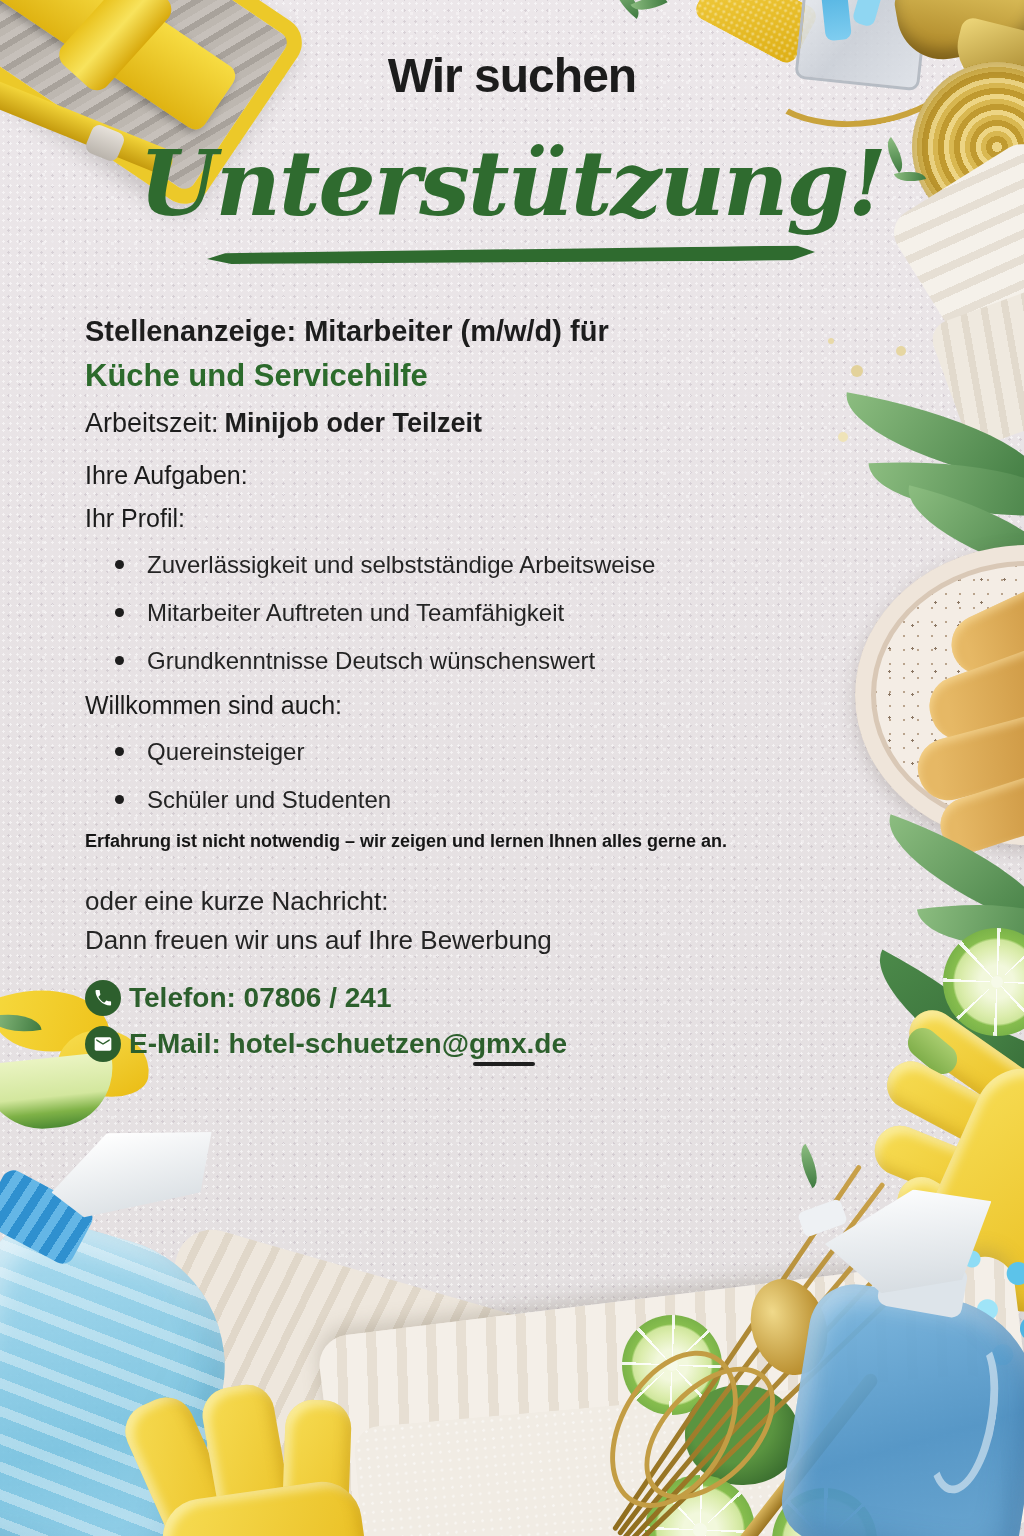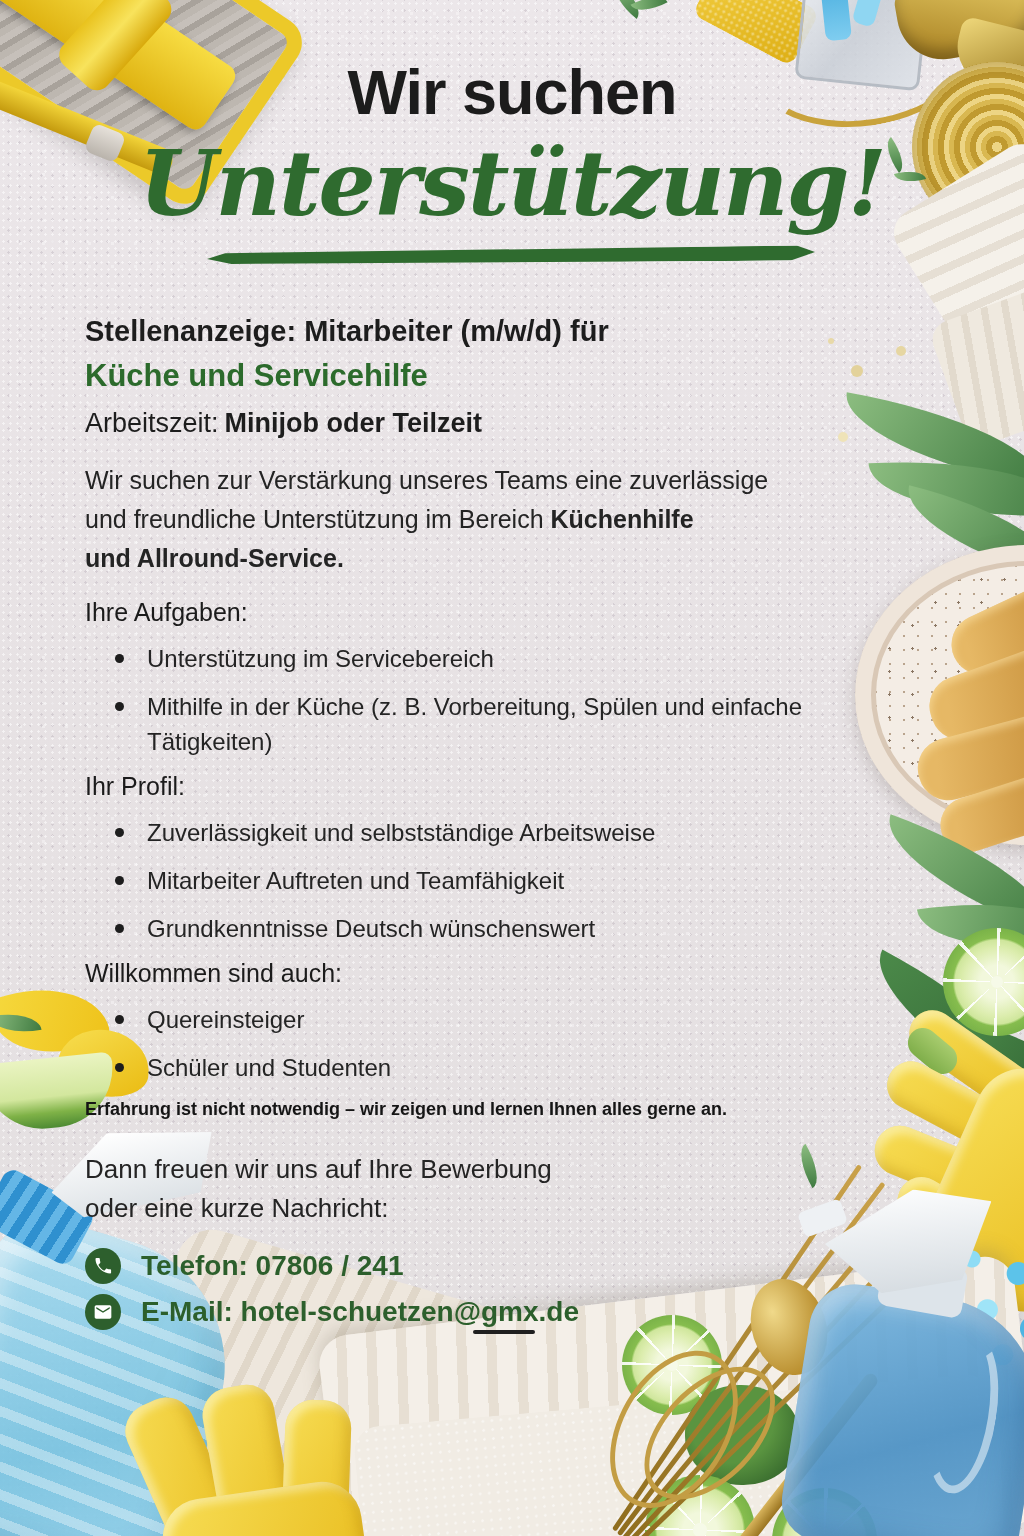--- a/index.html
+++ b/index.html
@@ -142,22 +142,22 @@
   .peel2 { left:58px; top:1030px; width:92px; height:66px; transform:rotate(10deg);
     background:linear-gradient(140deg,#f8df52,#e9ba10); border-radius:50% 50% 50% 50%/60% 60% 40% 40%; }
   .lime-wedge { left:-15px; top:1058px; width:130px; height:70px; transform:rotate(-6deg);
     background:linear-gradient(180deg,#eaf4c2 0%,#d3e79e 55%,#7fb247 78%,#4d8a33 100%);
     border-radius:12px 12px 70px 70px; }
   .lime-dark { left:685px; top:1385px; width:115px; height:100px;
     background:radial-gradient(circle at 40% 35%, #5a9440 0 45%, #3c7030 75%, #2c5524 100%);
     border-radius:48% 52% 50% 50%; z-index:2; }
   
   .txt { position:absolute; z-index:5; }
-  .title1 { top:56px; left:0; width:100%; text-align:center;
-    font-size:63px; font-weight:800; letter-spacing:-1px; color:#1c1c1c; }
+  .title1 { top:48px; left:0; width:100%; text-align:center;
+    font-size:48px; font-weight:800; letter-spacing:-1px; color:#1c1c1c; }
   .title2 { top:130px; left:0; width:100%; text-align:center;
     font-family:"DejaVu Serif", serif; font-style:italic; font-weight:bold;
     font-size:90px; letter-spacing:-2px; color:#2f6b2f; }
   .brush-underline { top:248px; left:207px; width:608px; height:15px; background:#2f6b2f;
     clip-path:polygon(0 55%, 3% 18%, 97% 0, 100% 45%, 96% 100%, 4% 90%);
     transform:rotate(-.5deg); z-index:5; position:absolute; }
   .main-column { top:315px; left:85px; width:854px; }
   .job1 { font-size:29px; font-weight:bold; color:#1d1d1d; margin-bottom:10px; }
   .job2 { font-size:31px; font-weight:bold; color:#2c6b2c; margin-bottom:14px; }
   .worktime { font-size:27px; color:#1d1d1d; margin-bottom:22px; }
@@ -165,21 +165,21 @@
   .intro { font-size:25px; line-height:39px; color:#242424; margin-bottom:20px; }
   .intro .b, .b { font-weight:bold; }
   .sec-heading { font-size:25px; font-weight:normal; color:#1b1b1b; margin:10px 0 14px 0; }
   .bullets { margin-bottom:4px; }
   .bullet-item { display:flex; font-size:24px; line-height:35px; color:#242424; margin-bottom:13px; }
   .dot { flex:0 0 9px; width:9px; height:9px; border-radius:50%; background:#1d1d1d;
     margin:13px 23px 0 30px; }
   .bullet-text { max-width:720px; }
   .notice { font-size:18px; font-weight:bold; color:#151515; white-space:nowrap; margin:14px 0 30px 0; }
   .closing { font-size:26px; line-height:39px; color:#242424; margin-bottom:20px; }
-  .contact-row { position:relative; display:flex; align-items:center; gap:20px; margin-bottom:10px; }
+  .contact-row { position:relative; display:flex; align-items:center; gap:8px; margin-bottom:10px; }
   .contact-icon { width:36px; height:36px; border-radius:50%; background:#2d5f2d;
     display:flex; align-items:center; justify-content:center; flex:0 0 36px; }
   .contact-icon svg { width:20px; height:20px; fill:#ffffff; }
   .contact-text { font-size:28px; font-weight:bold; color:#2c5f2c; }
   .email-underline { position:absolute; left:388px; top:36px; width:62px; height:4px;
     background:#1f1f1f; border-radius:2px; }
 </style>
 </head>
 <body>
 
@@ -286,37 +286,22 @@
 
 <div class="txt main-column">
 
   <div class="job1">Stellenanzeige: Mitarbeiter (m/w/d) für</div>
   <div class="job2">Küche und Servicehilfe</div>
 
   <div class="worktime">
     <span>Arbeitszeit:</span><span class="wt-val">Minijob oder Teilzeit</span>
   </div>
 
-  <div class="intro">
-    <div><span>Wir suchen zur Verstärkung unseres Teams eine zuverlässige</span><span class="b"></span></div>
-    <div><span>und freundliche Unterstützung im Bereich </span><span class="b">Küchenhilfe</span></div>
-    <div><span></span><span class="b">und Allround-Service.</span></div>
-  </div>
 
   <div class="sec-heading">Ihre Aufgaben:</div>
-  <div class="bullets">
-    <div class="bullet-item">
-        <span class="dot"></span>
-        <span class="bullet-text">Unterstützung im Servicebereich</span>
-      </div>
-    <div class="bullet-item">
-        <span class="dot"></span>
-        <span class="bullet-text">Mithilfe in der Küche (z. B. Vorbereitung, Spülen und einfache Tätigkeiten)</span>
-      </div>
-  </div>
 
   <div class="sec-heading">Ihr Profil:</div>
   <div class="bullets">
     <div class="bullet-item">
         <span class="dot"></span>
         <span class="bullet-text">Zuverlässigkeit und selbstständige Arbeitsweise</span>
       </div>
     <div class="bullet-item">
         <span class="dot"></span>
         <span class="bullet-text">Mitarbeiter Auftreten und Teamfähigkeit</span>
@@ -335,22 +320,22 @@
       </div>
     <div class="bullet-item">
         <span class="dot"></span>
         <span class="bullet-text">Schüler und Studenten</span>
       </div>
   </div>
 
   <div class="notice">Erfahrung ist nicht notwendig – wir zeigen und lernen Ihnen alles gerne an.</div>
 
   <div class="closing">
+    <div>oder eine kurze Nachricht:</div>
     <div>Dann freuen wir uns auf Ihre Bewerbung</div>
-    <div>oder eine kurze Nachricht:</div>
   </div>
 
   <div class="contact-row">
     <span class="contact-icon">
       <svg viewBox="0 0 24 24">
           <path d="M6.6 10.8c1.5 3 3.9 5.4 6.9 6.9l2.3-2.3c.3-.3.7-.4 1.1-.2 1.2.4 2.5.6 3.8.6.6 0 1 .4 1 1V20c0 .6-.4 1-1 1C11.8 21 3 12.2 3 3.5c0-.6.4-1 1-1h3.2c.6 0 1 .4 1 1 0 1.3.2 2.6.6 3.8.1.4 0 .8-.2 1.1l-2.3 2.3z"></path>
         </svg>
     </span>
     <span class="contact-text">Telefon: 07806 / 241</span>
   </div>

